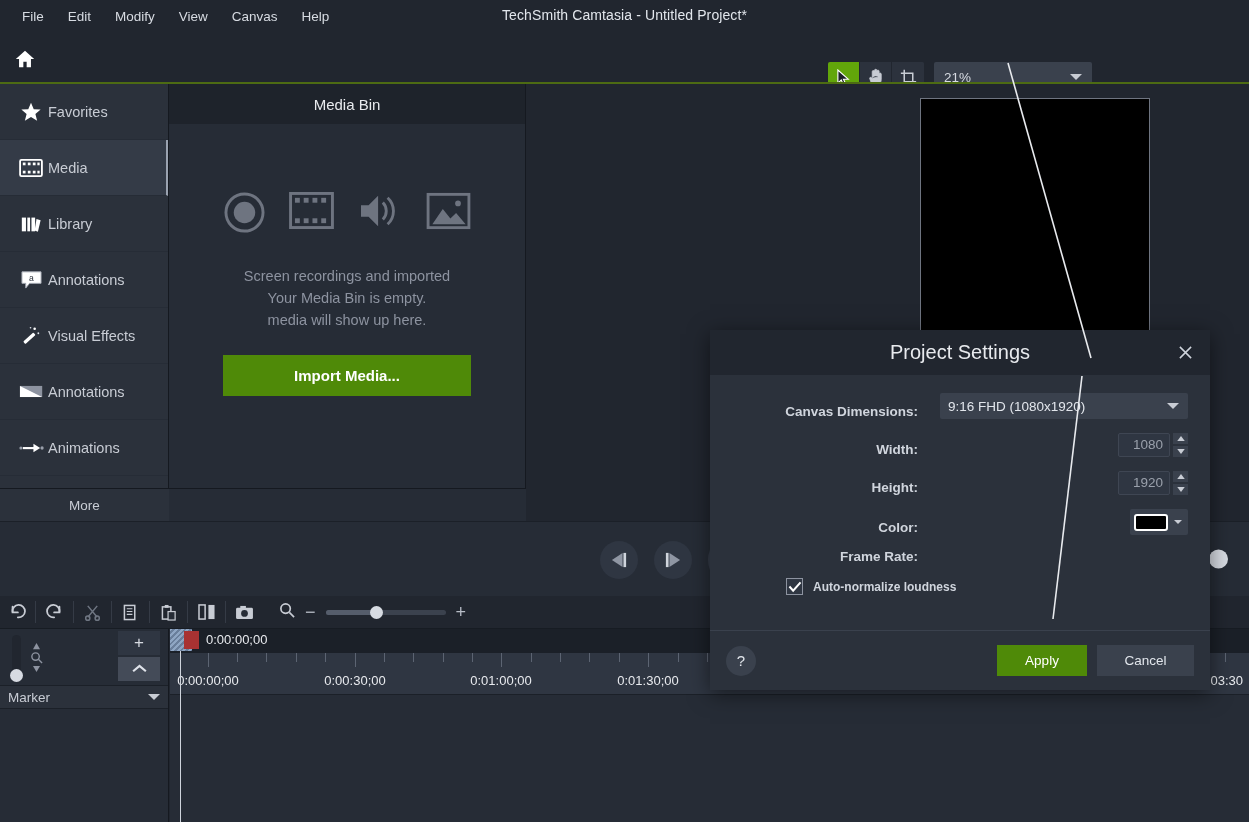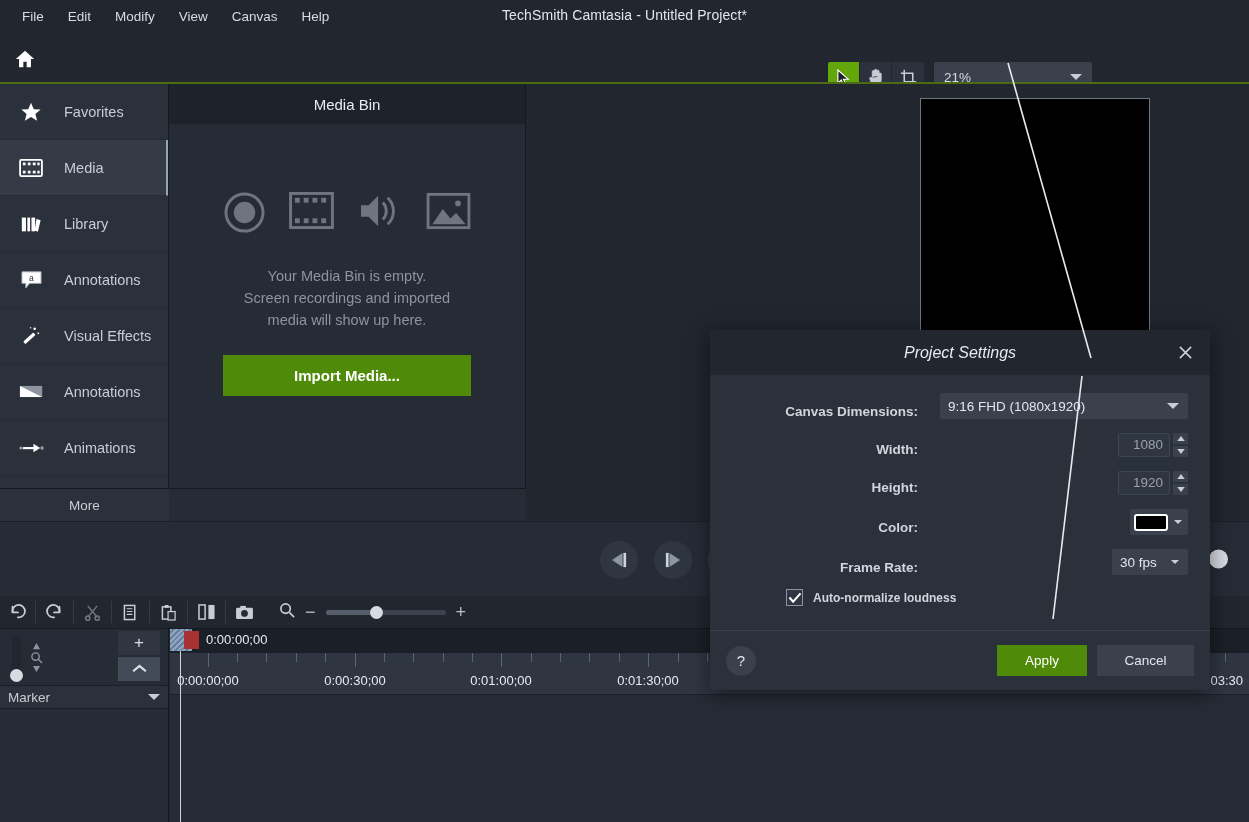--- a/index.html
+++ b/index.html
@@ -81,21 +81,21 @@
     position: absolute; left: 0; top: 82px; width: 1249px; height: 2px;
     background: #4d6b13;
   }
 
   
   .rail {
     position: absolute; left: 0; top: 84px; width: 169px; height: 437px;
     background: #2b313b; border-right: 1px solid #151920;
   }
   .rail-item {
-    height: 56px; display: flex; align-items: center; gap: 20px;
+    height: 56px; display: flex; align-items: center; gap: 4px;
     padding-left: 18px; cursor: pointer; color: #c8ccd4; font-size: 14.5px;
     border-bottom: 1px solid #262c36;
   }
   .rail-item.selected { background: #343b47; border-right: 2px solid #9aa2b0; }
   .rail-item .ico { width: 26px; display: flex; justify-content: center; }
   .rail-more-row {
     position: absolute; left: 0; bottom: 0; width: 169px; height: 33px;
     display: flex; border-top: 1px solid #151920;
   }
   .rail-more {
@@ -283,21 +283,21 @@
 
   
   .dlg {
     position: absolute; left: 710px; top: 330px; width: 500px; height: 360px;
     background: #2b313b; box-shadow: 0 4px 20px rgba(0,0,0,.5);
   }
   .dlg-title {
     height: 45px; background: #21262f; position: relative;
     display: flex; align-items: center; justify-content: center;
   }
-  .dlg-title span { color: #e8eaee; font-size: 16px; font-style: italic; }
+  .dlg-title span { color: #e8eaee; font-size: 20px; }
   .dlg-close {
     position: absolute; right: 12px; top: 50%; transform: translateY(-50%);
     width: 26px; height: 26px; display: flex; align-items: center;
     justify-content: center; cursor: pointer; color: #cfd4dc; font-size: 18px;
   }
   .dlg-body { padding: 18px 22px 0 22px; position: relative; height: 248px; }
   .frow { display: flex; align-items: flex-end; margin-bottom: 14px; }
   .flabel {
     width: 196px; text-align: right; padding-right: 10px;
     color: #d0d5dd; font-size: 13.5px; font-weight: bold;
@@ -551,22 +551,22 @@
         </span>
         <span>
           <svg width="45" height="38" viewBox="0 0 46 40">
             <rect x="1.5" y="2.5" width="43" height="35" fill="none" stroke="#6e7480" stroke-width="3"></rect>
             <circle cx="33" cy="12" r="3" fill="#6e7480"></circle>
             <path d="M6 34 L17 18 L25 28 L31 22 L41 34 Z" fill="#6e7480"></path>
           </svg>
         </span>
       </div>
       <div class="bin-empty-text">
+        <div>Screen recordings and imported</div>
         <div>Your Media Bin is empty.</div>
-        <div>Screen recordings and imported</div>
         <div>media will show up here.</div>
       </div>
       <button class="import-btn">Import Media...</button>
     </div>
     <div class="bin-footer"></div>
   </div>
 
   <div class="canvas-area">
     <div class="preview"></div>
   </div>
@@ -805,26 +805,20 @@
         <div class="fctrl">
           <div class="color-combo">
             <span class="color-swatch"></span>
             <span class="caret-sm" style="margin-left:6px"></span>
           </div>
         </div>
       </div>
 
       <div class="frow">
         <div class="flabel">Frame Rate:</div>
-        <div class="fctrl">
-          <div class="fps-combo">
-            <span class="fval">30 fps</span>
-            <span class="caret-sm" style="margin-right:9px"></span>
-          </div>
-        </div>
       </div>
 
       <div class="checkrow">
         <div class="checkbox">
           <svg width="14" height="12" viewBox="0 0 15 13">
             <path d="M1.5 6 L5.5 10.5 L13.5 1.5" fill="none" stroke="#ffffff" stroke-width="2.2"></path>
           </svg>
         </div>
         <span class="check-label">Auto-normalize loudness</span>
       </div>

